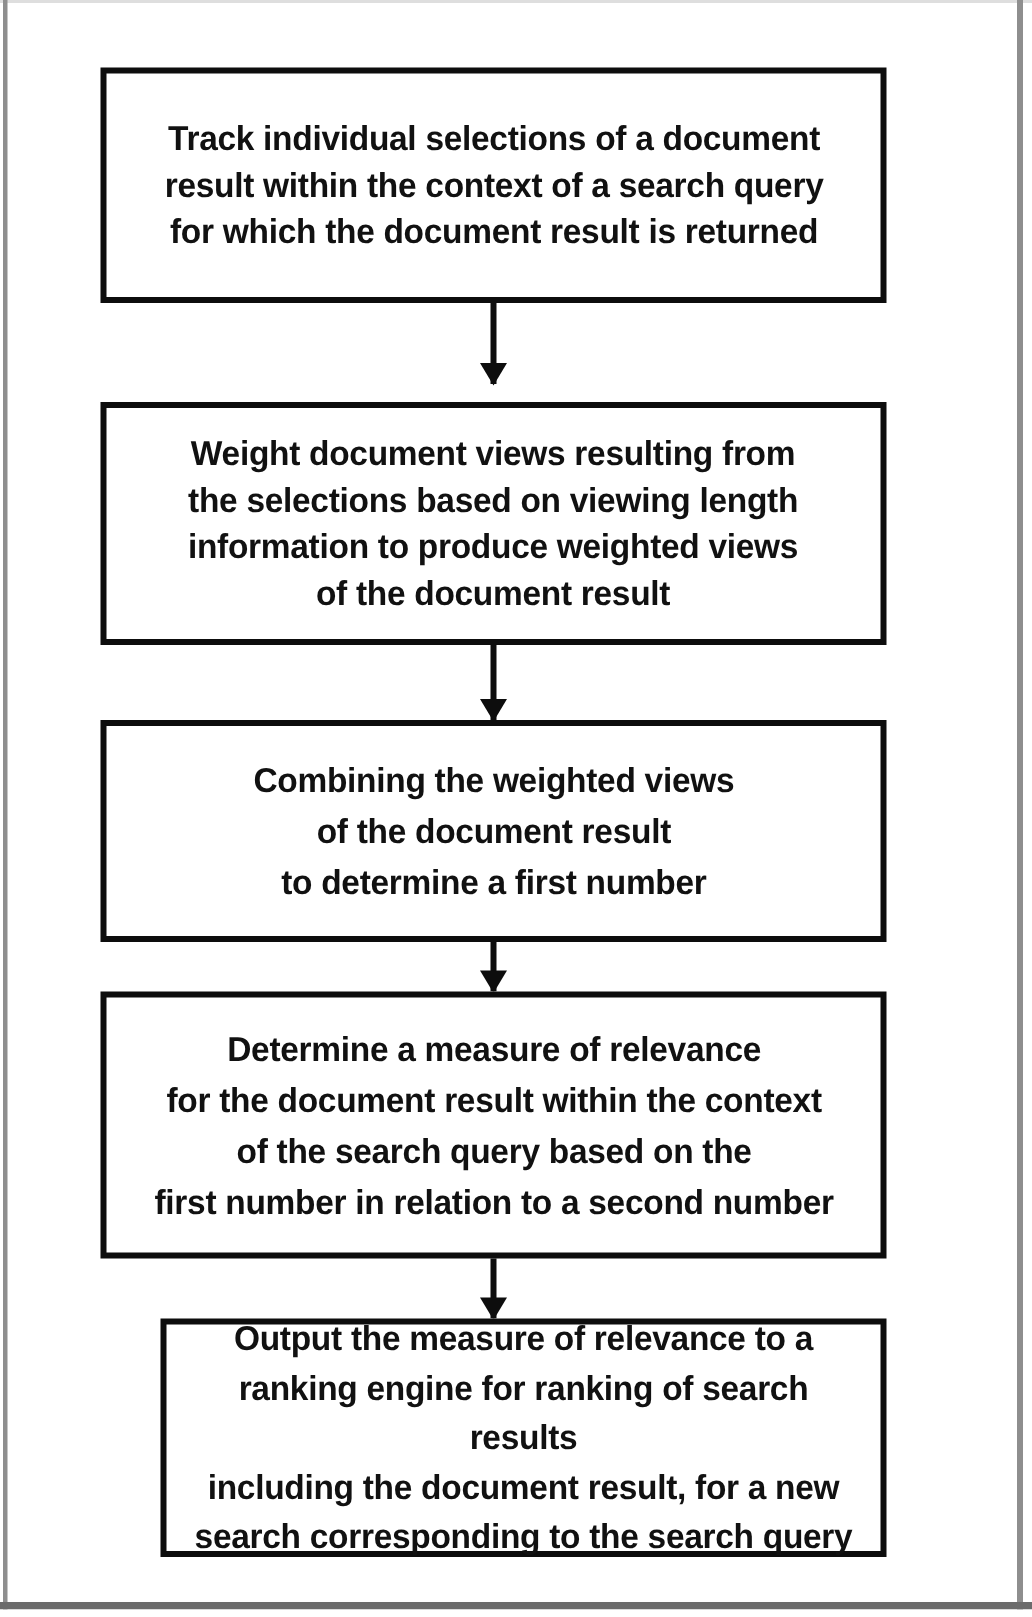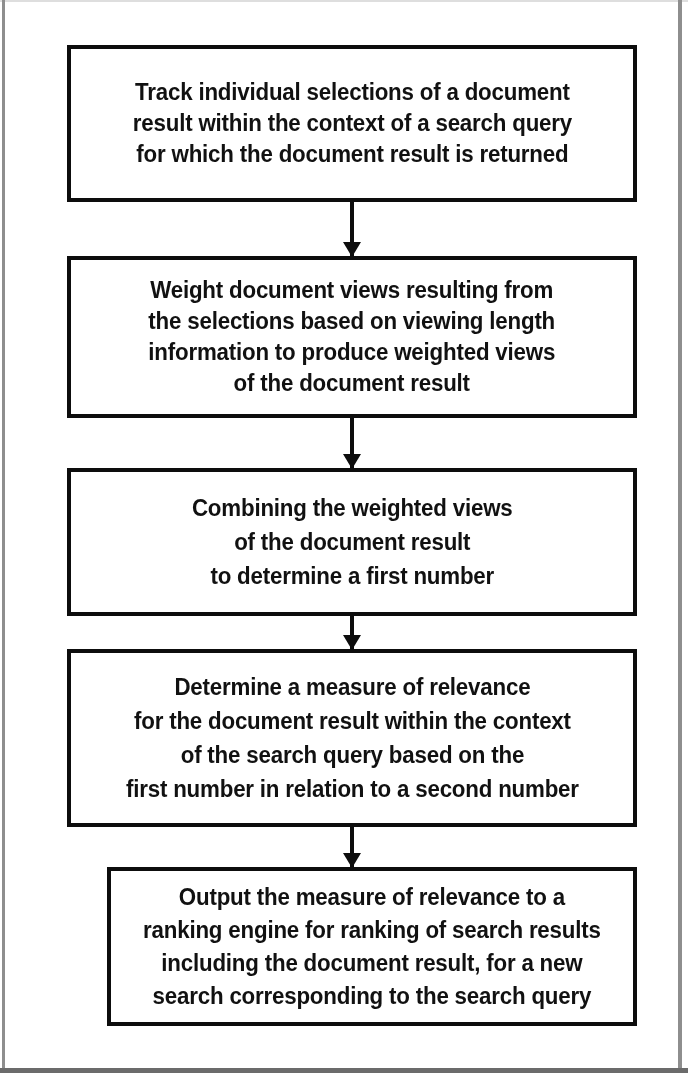--- a/index.html
+++ b/index.html
@@ -30,21 +30,21 @@
   .edge-right  { left: 678px;top: 0;    width: 4px;  height: 1078px; background:#8e8e8e; }
   .edge-top    { left: 0;    top: 0;    width: 688px;height: 2px;    background:#dedede; }
   .edge-bottom { left: 0;    top: 1068px;width: 688px;height: 5px;   background:#6b6b6b; }
   .edge-bottom2{ left: 0;    top: 1073px;width: 688px;height: 5px;   background:#ffffff; }
 
   
   .flow {
     position: absolute;
     left: 67px;
     top: 45px;
-    width: 570px;
+    width: 524px;
   }
 
   .node {
     position: relative;
     box-sizing: border-box;
     border: 4px solid #0d0d0d;
     background: #ffffff;
     display: flex;
     align-items: center;
     justify-content: center;
@@ -84,21 +84,21 @@
     width: 0;
     height: 0;
     border-left: 9px solid transparent;
     border-right: 9px solid transparent;
     border-top: 15px solid #0d0d0d;
   }
 
   
   .n1 { height: 157px; }
   .gap1 { height: 54px; }
-  .n2 { height: 162px; }
+  .n2 { height: 162px; margin-top: 12px; }
   .gap2 { height: 50px; }
   .n3 { height: 148px; }
   .gap3 { height: 33px; }
   .n4 { height: 178px; text-align: center; }
   .gap4 { height: 40px; }
   .n5 { height: 159px; margin-left: 40px; }
 
   .n1 .node-text, .n2 .node-text { font-size: 23px; line-height: 31px; }
   .n3 .node-text { font-size: 23px; line-height: 34px; }
   .n4 .node-text { font-size: 23px; line-height: 34px; }

